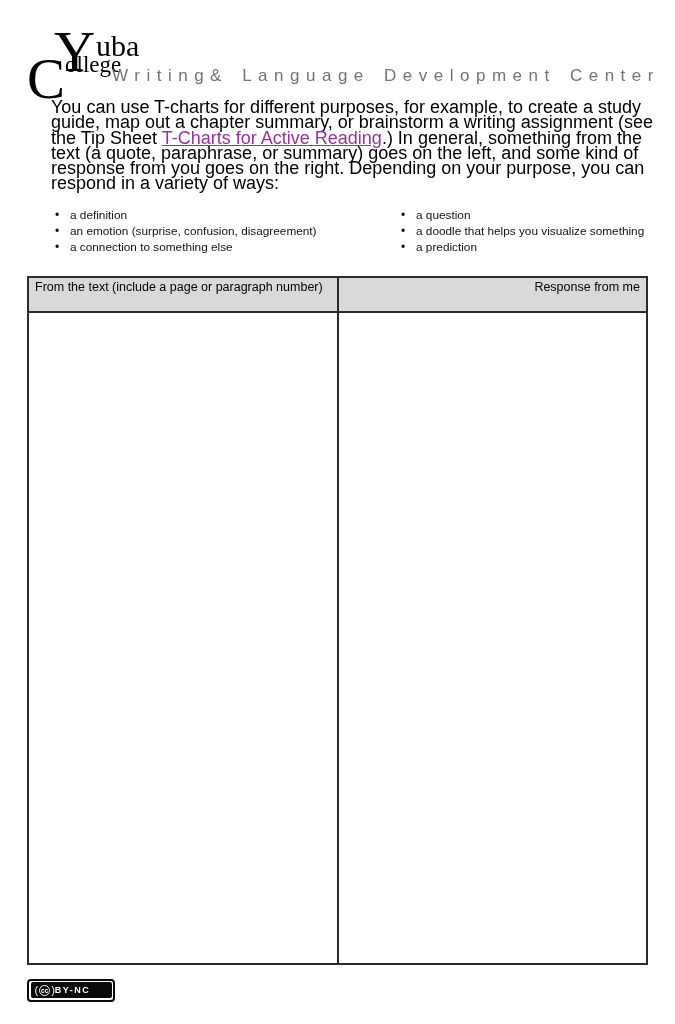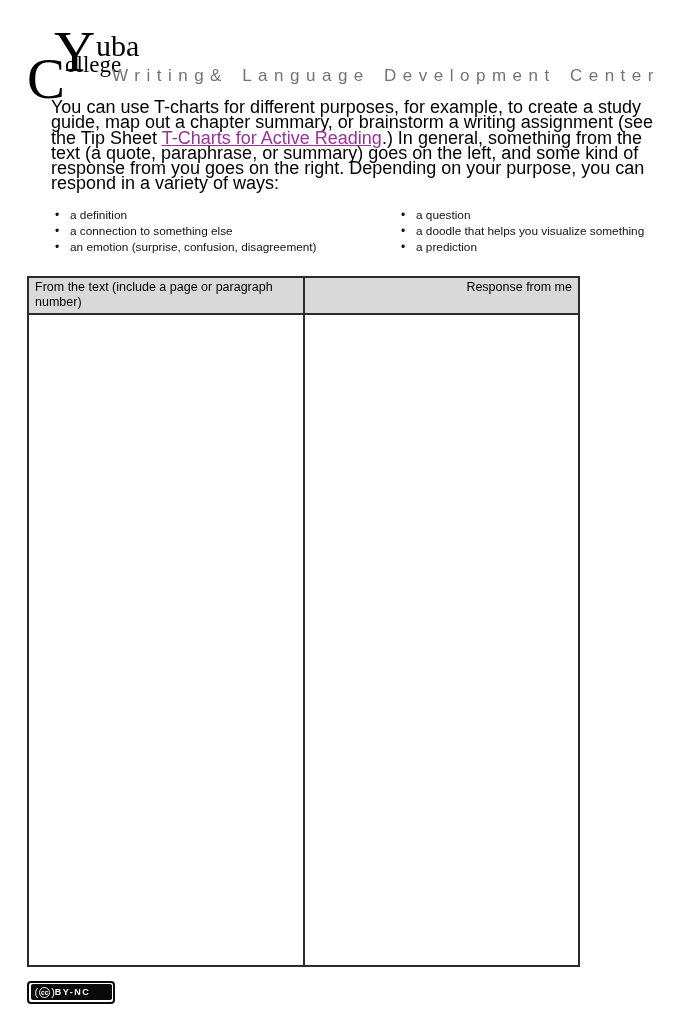--- a/index.html
+++ b/index.html
@@ -49,21 +49,21 @@
   .bullets { display:flex; margin-top:15px;gap:16px; }
   .bullet-col { list-style:none; }
   .bullet-col.left  { margin-left:28px; width:330px; }
   .bullet-col li { display:flex; line-height:16px; font-size:11.8px; }
   .dot { width:15px; flex:0 0 15px; }
   .dot::before { content:"\2022"; font-size:12px; }
 
   
   .t-table {
     margin-top:21px;
-    width:553px;
+    width:621px;
     border:2px solid #2b2b2b;
   }
   .t-row { display:flex; }
   .t-cell-left  { width:50.2%; border-right:2px solid #2b2b2b; }
   .t-cell-right { flex:1;text-align:right; }
   .t-head { background:#d9d9d9; border-bottom:2px solid #2b2b2b; }
   .t-head .t-cell-left, .t-head .t-cell-right {
     padding:2px 6px 3px 6px;
     font-size:12.5px; line-height:15px; color:#000;
     min-height:33px;
@@ -119,25 +119,25 @@
     <p class="intro"><span>You can use T-charts for different purposes, for example, to create a study guide, map out a chapter summary, or brainstorm a writing assignment (see the Tip Sheet </span><a class="tip-link">T-Charts for Active Reading</a><span>.) In general, something from the text (a quote, paraphrase, or summary) goes on the left, and some kind of response from you goes on the right. Depending on your purpose, you can respond in a variety of ways:</span></p>
 
     <div class="bullets">
       <ul class="bullet-col left">
         <li>
             <span class="dot"></span>
             <span>a definition</span>
           </li>
         <li>
             <span class="dot"></span>
-            <span>a connection to something else</span>
+            <span>an emotion (surprise, confusion, disagreement)</span>
           </li>
         <li>
             <span class="dot"></span>
-            <span>an emotion (surprise, confusion, disagreement)</span>
+            <span>a connection to something else</span>
           </li>
       </ul>
       <ul class="bullet-col right">
         <li>
             <span class="dot"></span>
             <span>a question</span>
           </li>
         <li>
             <span class="dot"></span>
             <span>a doodle that helps you visualize something</span>

